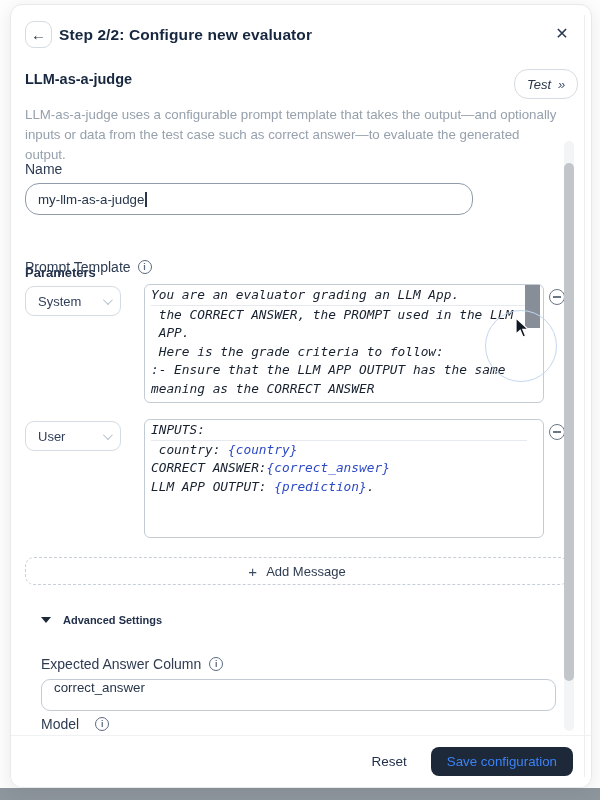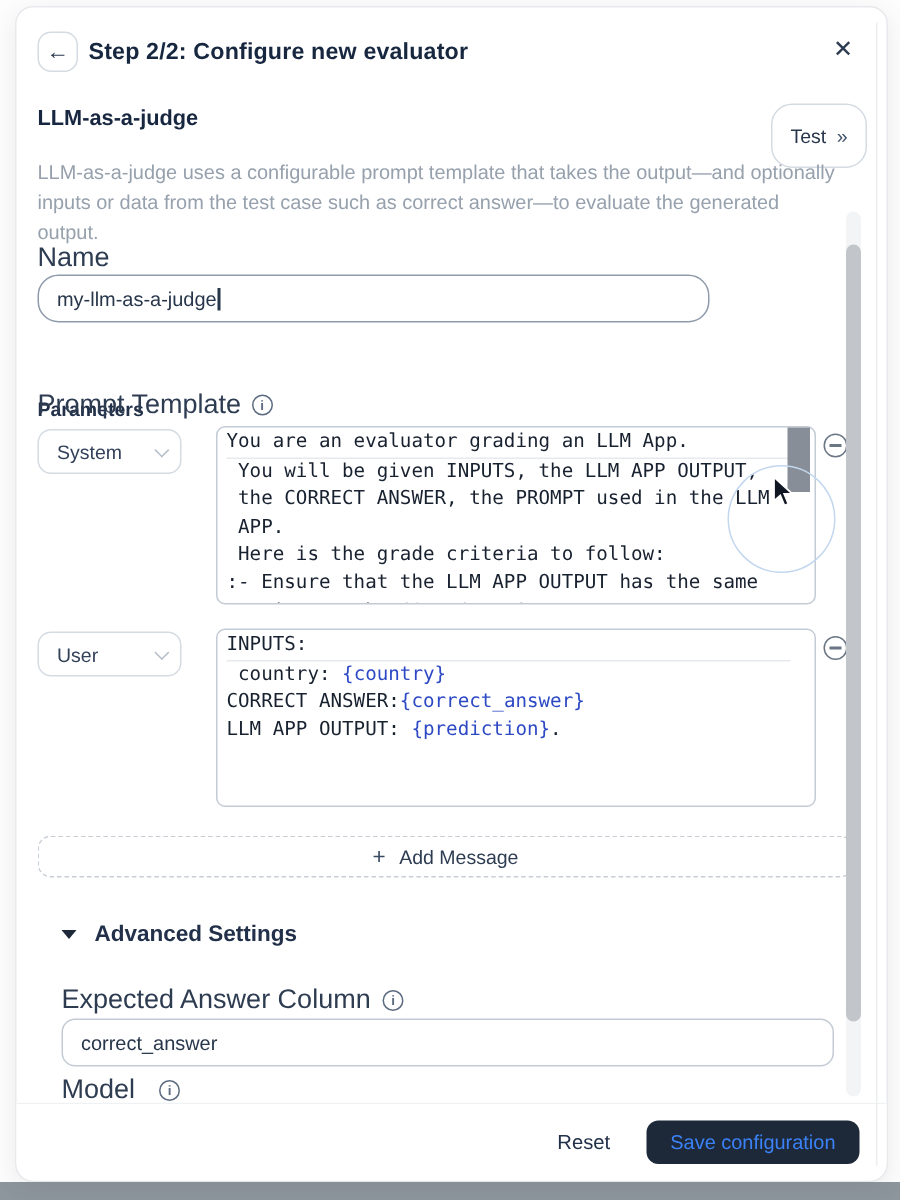--- a/index.html
+++ b/index.html
@@ -23,30 +23,30 @@
     border:1px solid #d5dbe2; border-radius:9px; background:#fff;
     display:flex; align-items:center; justify-content:center;
     font-size:15px; color:#27364b; cursor:pointer; }
   .hdr-title { position:absolute; left:48px; top:21px; font-size:15.5px; font-weight:700; color:#17273f; letter-spacing:.1px; }
   .close-btn { position:absolute; left:538px; top:15px; width:26px; height:26px;
     display:flex; align-items:center; justify-content:center;
     font-size:16px; color:#2a3a50; cursor:pointer; }
 
   
   .eval-title { position:absolute; left:14px; top:66px; font-size:14.5px; font-weight:700; color:#17273f; }
-  .test-btn { position:absolute; left:503px; top:64px; height:43px; padding:0 12px;
+  .test-btn { position:absolute; left:503px; top:64px; height:30px; padding:0 12px;
     border:1px solid #d5dbe2; border-radius:14px; background:#fff;
-    display:flex; align-items:center; gap:7px; font-size:13px; color:#27364b; cursor:pointer; }
+    display:flex; align-items:center; gap:7px; font-size:13px; color:#27364b; cursor:pointer;font-style:italic; }
   .test-btn .chev2 { font-size:13px; color:#42526a; }
 
   .desc { position:absolute; left:14px; top:100px; width:538px;
     font-size:13.3px; line-height:20px; color:#96a1ad; }
 
   
-  .field-label { font-size:18px; color:#2e3c52; }
+  .field-label { font-size:14px; color:#2e3c52; }
   .lbl-name { position:absolute; left:14px; top:156px; }
   .name-input { position:absolute; left:14px; top:178px; width:448px; height:32px;
     border:1px solid #8f9bab; border-radius:14px; background:#fff;
     display:flex; align-items:center; padding:0 12px; font-size:13.3px; color:#27364b; }
   .caret { display:inline-block; width:1.5px; height:15px; background:#27364b; margin-left:1px; }
 
   .lbl-params { position:absolute; left:14px; top:228px; font-weight:700; color:#22304a; font-size:13px;margin-top:32px; }
   .lbl-prompt { position:absolute; left:14px; top:254px; display:flex; align-items:center; gap:7px; }
 
   .info-icon { display:inline-flex; width:14px; height:14px; border:1.2px solid #5c6b80; border-radius:50%;
@@ -59,21 +59,21 @@
   .role-select { position:absolute; left:0; top:2px; width:96px; height:30px;
     border:1px solid #d5dbe2; border-radius:9px; background:#fff;
     display:flex; align-items:center; justify-content:space-between; padding:0 10px 0 12px;
     font-size:13px; color:#33415a; cursor:pointer; }
   .chevron-down { width:7px; height:7px; border-right:1.6px solid #b6bfca; border-bottom:1.6px solid #b6bfca;
     transform:rotate(45deg) translateY(-2px); }
   .editor { position:absolute; left:119px; top:0; width:400px; height:119px;
     border:1px solid #c3cbd4; border-radius:6px; background:#fff; overflow:hidden;
     font-family:"DejaVu Sans Mono", monospace; font-size:12.8px; line-height:18.6px; color:#18212f;
     padding:1px 16px 0 6px; cursor:text; }
-  .mline { white-space:pre; }
+  .mline { white-space:pre;font-style:italic; }
   .mline:first-child { border-bottom:1px solid #e6eaee; }
   .mline .var { color:#2d49c4; }
   .editor-thumb { position:absolute; left:381px; top:1px; width:15px; height:43px; background:#878e97; }
   .remove-btn { position:absolute; left:524px; top:5px; width:16px; height:16px;
     border:1.3px solid #6b7685; border-radius:50%; cursor:pointer; }
   .remove-btn::after { content:""; position:absolute; left:3px; right:3px; top:50%; height:1.3px; margin-top:-0.65px; background:#6b7685; }
 
   
   .click-ring { position:absolute; left:474px; top:305px; width:72px; height:72px;
     border:1.6px solid #c3d7ef; border-radius:50%; pointer-events:none; }
@@ -83,25 +83,25 @@
   .add-msg { position:absolute; left:14px; top:552px; width:544px; height:28px;
     border:1.4px dashed #c7ced6; border-radius:9px; background:#fff;
     display:flex; align-items:center; justify-content:center; gap:9px;
     font-size:13px; color:#2e3c52; cursor:pointer; }
   .add-msg .plus { font-size:15px; color:#3a4a62; }
 
   
   .adv-toggle { position:absolute; left:30px; top:609px; display:flex; align-items:center; gap:12px; cursor:pointer; }
   .caret-down-tri { width:0; height:0; border-left:5px solid transparent; border-right:5px solid transparent;
     border-top:6px solid #1d2939; }
-  .adv-label { font-size:15px; font-weight:600; color:#22304a; }
+  .adv-label { font-size:11px; font-weight:600; color:#22304a; }
   .lbl-expected { position:absolute; left:30px; top:651px; display:flex; align-items:center; gap:8px; }
   .expected-input { position:absolute; left:30px; top:674px; width:515px; height:32px;
     border:1px solid #c3cbd4; border-radius:9px; background:#fff;
-    display:flex; align-items:center; padding:0 12px; font-size:13.3px; color:#27364b; }
+    display:flex; padding:0 12px; font-size:13.3px; color:#27364b; }
   .lbl-model { position:absolute; left:30px; top:711px; display:flex; align-items:center; gap:16px; }
 
   
   .footer { position:absolute; left:0; right:0; bottom:0; height:52px; background:#fff;
     border-top:1px solid #f0f1f3; border-radius:0 0 12px 12px;
     display:flex; align-items:center; justify-content:flex-end; gap:24px; padding:0 18px; }
   .reset-btn { font-size:13.5px; color:#22304a; background:none; border:none; cursor:pointer;
     font-family:"Liberation Sans", sans-serif; }
   .save-btn { height:29px; padding:0 16px; background:#1d2939; color:#3b82f6; border:none; border-radius:8px;
     font-size:13.3px; font-family:"Liberation Sans", sans-serif; cursor:pointer; }
@@ -144,21 +144,20 @@
     <span class="info-icon">i</span>
   </div>
 
   <div class="msg-row row-system">
     <div class="role-select">
       <span>System</span>
       <span class="chevron-down"></span>
     </div>
     <div class="editor">
         <div class="mline"><span>You are an evaluator grading an LLM App.</span></div>
-        <div class="mline"><span> You will be given INPUTS, the LLM APP OUTPUT,</span></div>
         <div class="mline"><span> the CORRECT ANSWER, the PROMPT used in the LLM</span></div>
         <div class="mline"><span> APP.</span></div>
         <div class="mline"><span> Here is the grade criteria to follow:</span></div>
         <div class="mline"><span>:- Ensure that the LLM APP OUTPUT has the same</span></div>
         <div class="mline"><span>meaning as the CORRECT ANSWER</span></div>
       </div>
     <div class="editor-thumb" style="left:500px;"></div>
     <div class="remove-btn"></div>
   </div>
 

